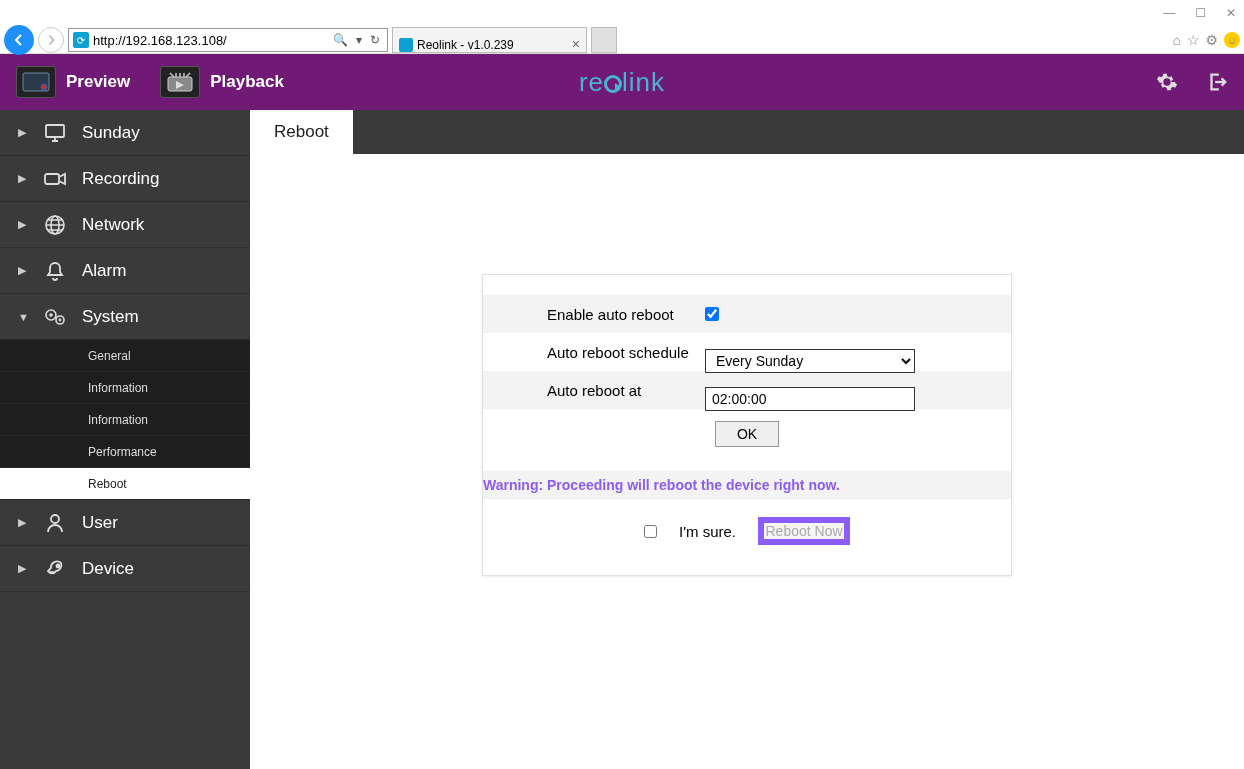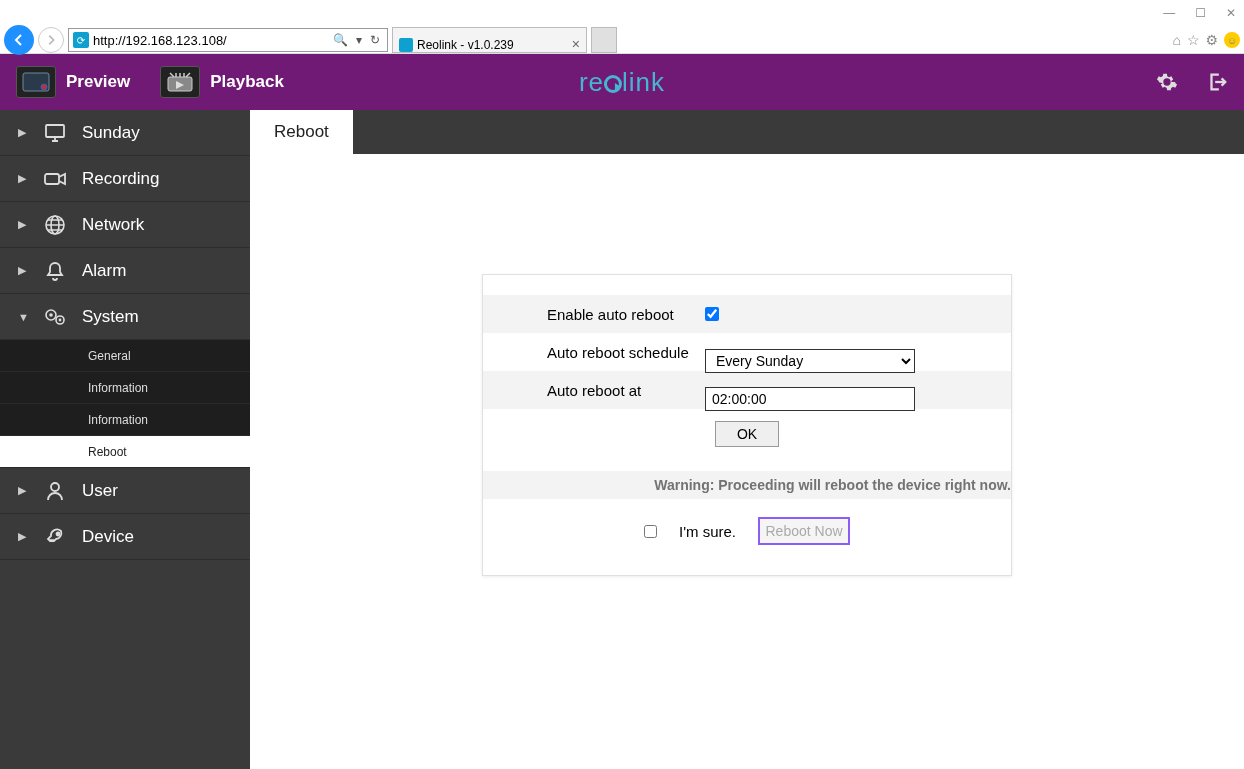--- a/index.html
+++ b/index.html
@@ -52,23 +52,23 @@
     .panel { width:530px; border:1px solid #e0e0e0; box-shadow:0 1px 3px rgba(0,0,0,0.08); padding:20px 0; }
     .panel h3 { text-align:center; font-size:18px; font-weight:bold; margin-bottom:16px; }
     .form-row { display:flex; align-items:center; height:38px; padding:0 12px; }
     .form-row.alt { background:#f3f3f3; }
     .form-label { width:210px; text-align:left; padding-left:52px; font-size:15px; }
     .form-control { flex:1; display:flex; align-items:center; }
     .form-control input[type=checkbox] { width:14px; height:14px; }
     .form-control select, .form-control input[type=text] { width:210px; height:24px; border:1px solid #333; font-size:14px; padding:0 6px; background:#fff;margin-top:17px; }
     .ok-row { text-align:center; padding:12px 0 24px; }
     .btn { width:64px; height:26px; background:#efefef; border:1px solid #999; font-size:14px; cursor:pointer; }
-    .warning { color:#737373; font-weight:bold; text-align:right; font-size:14px; height:28px; line-height:28px; background:#f3f3f3; }
+    .warning { color:#8b5cf6; font-weight:bold; text-align:left; font-size:14px; height:28px; line-height:28px; background:#f3f3f3; }
     .sure-row { text-align:center; padding:18px 0 10px; display:flex; align-items:center; justify-content:center; gap:22px; font-size:15px; }
-    .btn-disabled { width:92px; height:28px; background:#f5f5f5; border:2px solid #8b5cf6; color:#aaa; font-size:14px; }
+    .btn-disabled { width:92px; height:28px; background:#f5f5f5; border:6px solid #8b5cf6; color:#aaa; font-size:14px; }
 
     svg { display:block; }
   </style>
 </head>
 <body>
 
 <div class="browser-chrome">
   <div class="window-controls">
     <span>—</span>
     <span>☐</span>
@@ -197,20 +197,21 @@
             <circle cx="7" cy="7" r="1.8"></circle>
             <circle cx="16" cy="12" r="4" fill="none" stroke="#ddd" stroke-width="1.6"></circle>
             <circle cx="16" cy="12" r="1.4"></circle>
           </svg>
         </span>
       <span>System</span>
     </div>
     <div class="side-sub">General</div>
     <div class="side-sub">Information</div>
     <div class="side-sub">Information</div>
+    <div class="side-sub">Performance</div>
     <div class="side-sub active">Reboot</div>
     <div class="side-item">
       <span class="arrow">▶</span>
       <span class="icon">
           <svg width="18" height="20" viewBox="0 0 18 20" fill="none" stroke="#ddd" stroke-width="1.8">
             <circle cx="9" cy="6" r="4"></circle>
             <path d="M2 19c0-4 3-7 7-7s7 3 7 7"></path>
           </svg>
         </span>
       <span>User</span>

